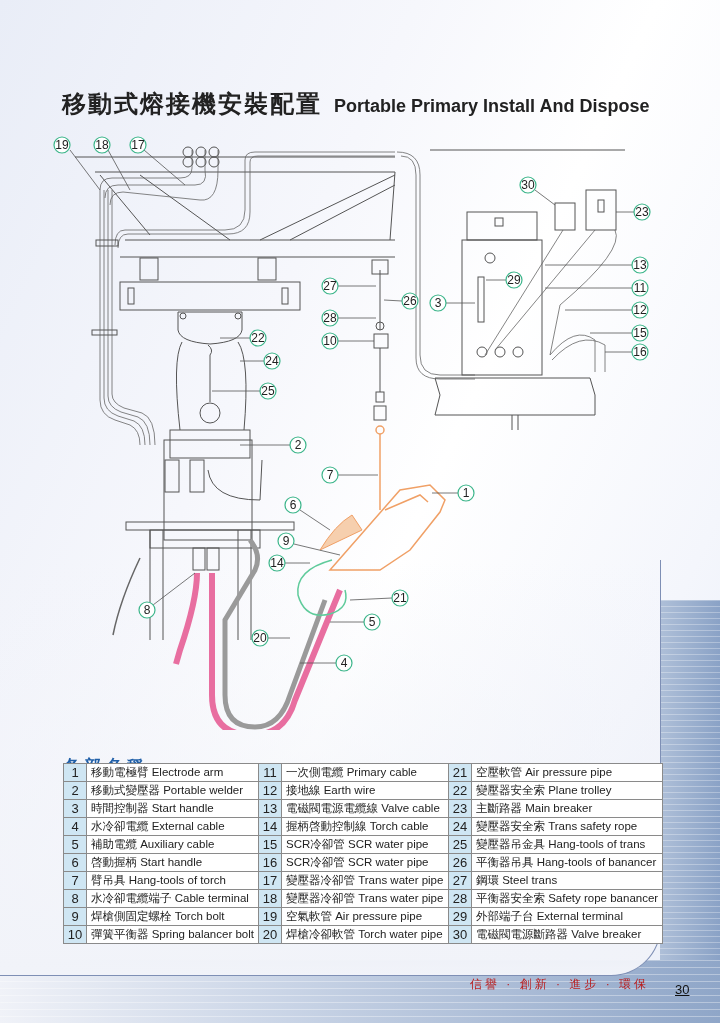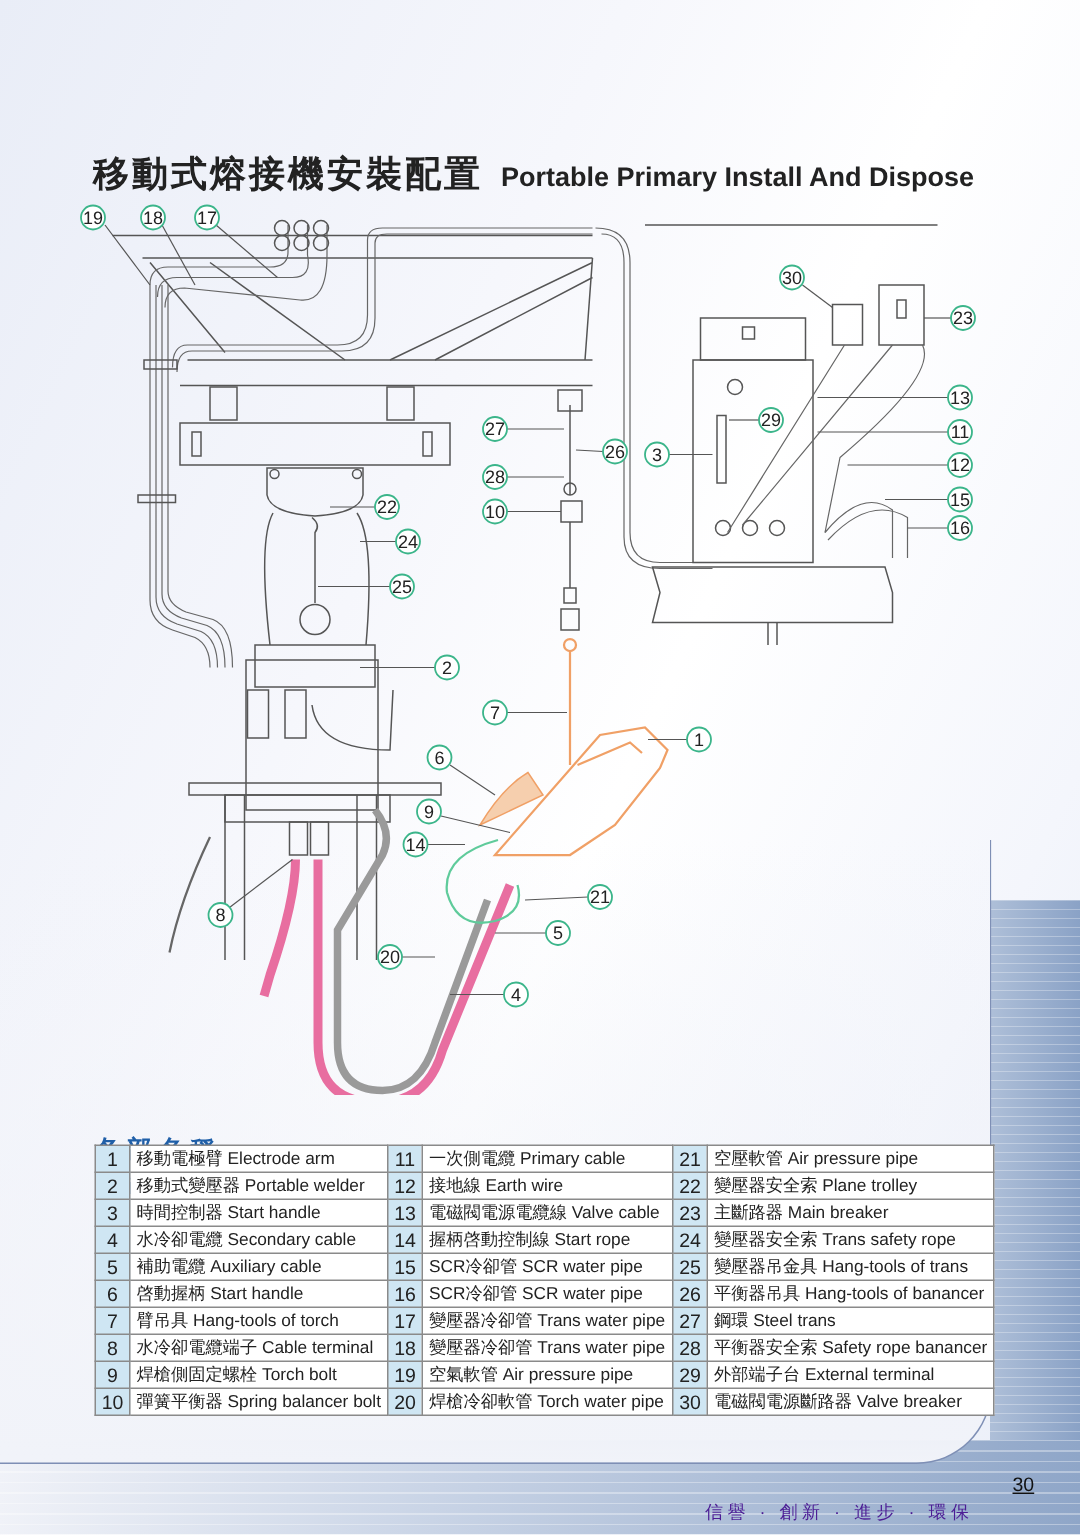--- a/index.html
+++ b/index.html
@@ -1,19 +1,19 @@
 <!DOCTYPE html>
 <html><head>
 <meta charset="utf-8">
 <style>
   html,body{margin:0;padding:0;}
   body{width:720px;height:1023px;position:relative;overflow:hidden;
     font-family:"Liberation Sans","DejaVu Sans",sans-serif;
     background:linear-gradient(115deg,#e9edf7 0%,#f6f7fc 35%,#ffffff 55%,#f4f6fc 80%,#e8edf7 100%);}
-  .page-title{position:absolute;left:62px;top:100px;display:flex;align-items:baseline;gap:12px;color:#222;}
+  .page-title{position:absolute;left:62px;top:88px;display:flex;align-items:baseline;gap:12px;color:#222;}
   .title-zh{font-family:"DejaVu Serif",serif;font-size:24px;font-weight:bold;letter-spacing:2px;}
   .title-en{font-size:18px;font-weight:bold;}
   .diagram{position:absolute;left:0;top:130px;width:720px;height:600px;}
   .callout circle{fill:#fff;stroke:#3bb58a;stroke-width:1.2;}
   .callout text{font-family:"Liberation Sans",sans-serif;font-size:12px;fill:#222;text-anchor:middle;dominant-baseline:central;}
   .leader{stroke:#555;stroke-width:0.8;fill:none;}
   .ln{stroke:#555;stroke-width:1;fill:none;}
   .ln2{stroke:#666;stroke-width:0.8;fill:none;}
   .orange{stroke:#f0a066;stroke-width:1.5;fill:none;}
   .section-head{position:absolute;left:64px;top:756px;display:flex;align-items:baseline;gap:6px;color:#1f5fa8;flex-direction:column;}
@@ -29,21 +29,21 @@
     background:linear-gradient(90deg,#f0f2f8 0%,#c9d4e6 40%,#8fa6c8 100%);}
   .footer-band::after{content:"";position:absolute;inset:0;
     background:repeating-linear-gradient(180deg,rgba(255,255,255,0.35) 0 1px,transparent 1px 7px);}
   .side-band{position:absolute;left:660px;top:600px;width:60px;height:380px;
     background:linear-gradient(90deg,#aebfd8,#8aa2c6);}
   .side-band::after{content:"";position:absolute;inset:0;
     background:repeating-linear-gradient(180deg,rgba(255,255,255,0.3) 0 1px,transparent 1px 6px);}
   .card{position:absolute;left:-20px;top:560px;width:680px;height:415px;background:transparent;
     border-bottom-right-radius:50px;border-right:1px solid #7e8fb5;border-bottom:1px solid #7e8fb5;
     background:linear-gradient(180deg,rgba(255,255,255,0) 0%,#f1f3f9 100%);}
-  .slogan{position:absolute;left:470px;top:976px;color:#4c1d95;font-size:12px;letter-spacing:3px;z-index:2;margin-top:24px;}
+  .slogan{position:absolute;left:470px;top:976px;color:#b91c1c;font-size:12px;letter-spacing:3px;z-index:2;}
   .page-number{position:absolute;left:675px;top:982px;color:#111;font-size:13px;text-decoration:underline;z-index:2;}
 </style>
 </head>
 <body>
 
 <div class="side-band"></div>
 <div class="footer-band"></div>
 <div class="card"></div>
 
 <div class="page-title">
@@ -343,23 +343,23 @@
       <tr>
         <td class="num">3</td>
         <td class="name c1">時間控制器 Start handle</td>
         <td class="num">13</td>
         <td class="name c2">電磁閥電源電纜線  Valve cable</td>
         <td class="num">23</td>
         <td class="name c3">主斷路器  Main breaker</td>
       </tr>
       <tr>
         <td class="num">4</td>
-        <td class="name c1">水冷卻電纜 Secondary cable</td>
+        <td class="name c1">水冷卻電纜 External cable</td>
         <td class="num">14</td>
-        <td class="name c2">握柄啓動控制線 Start rope</td>
+        <td class="name c2">握柄啓動控制線 Torch cable</td>
         <td class="num">24</td>
         <td class="name c3">變壓器安全索  Trans safety rope</td>
       </tr>
       <tr>
         <td class="num">5</td>
         <td class="name c1">補助電纜 Auxiliary cable</td>
         <td class="num">15</td>
         <td class="name c2">SCR冷卻管  SCR water pipe</td>
         <td class="num">25</td>
         <td class="name c3">變壓器吊金具  Hang-tools of trans</td>

